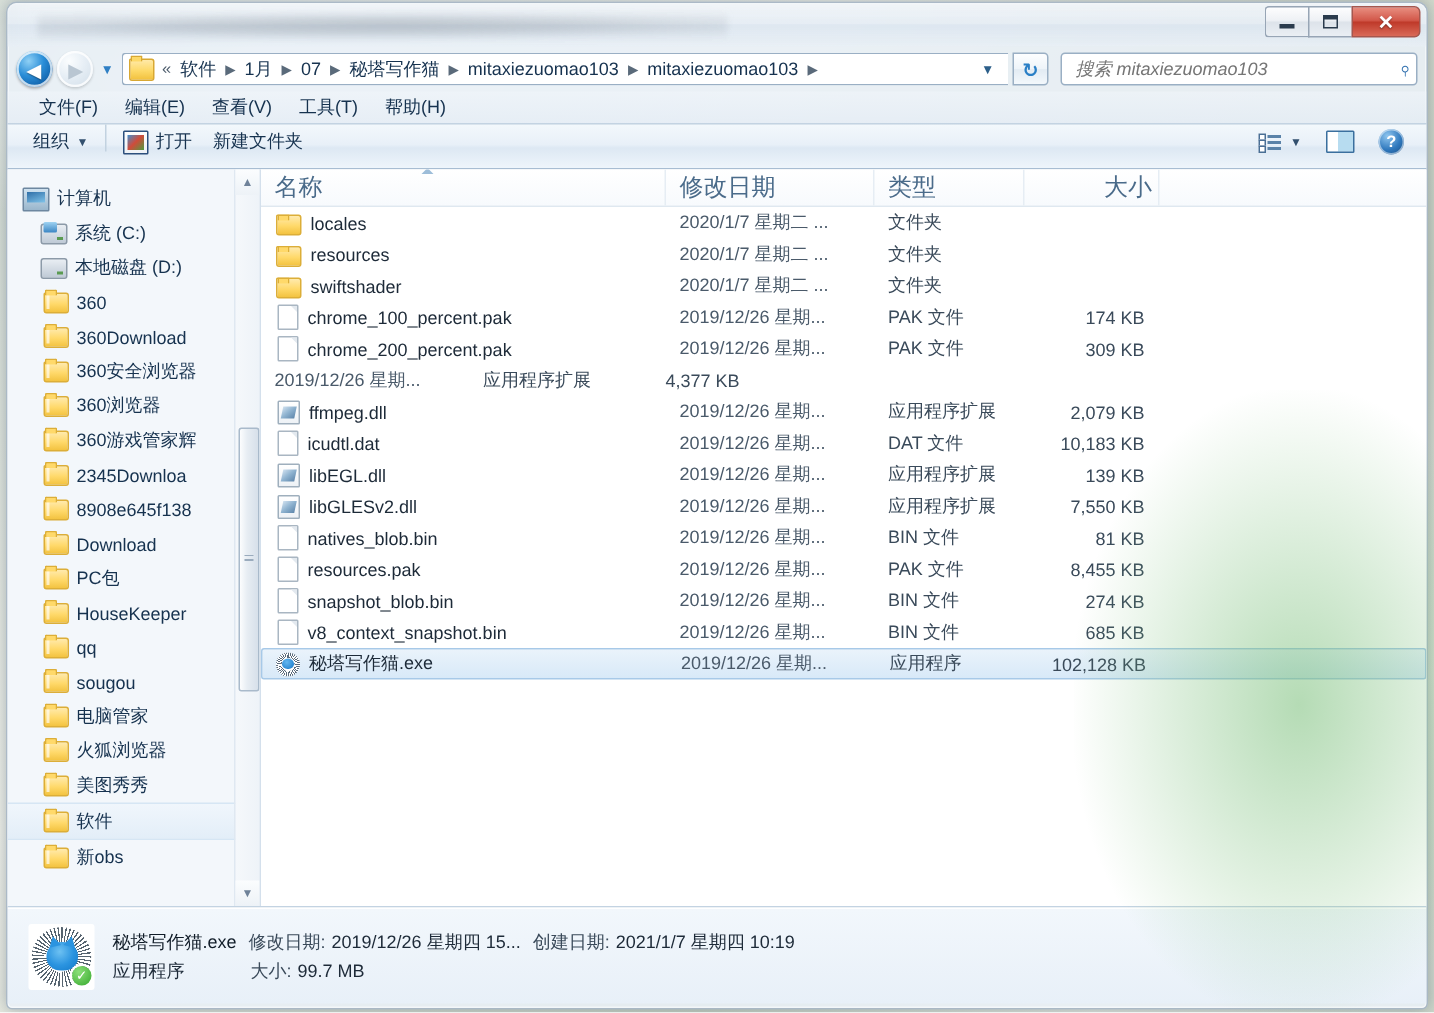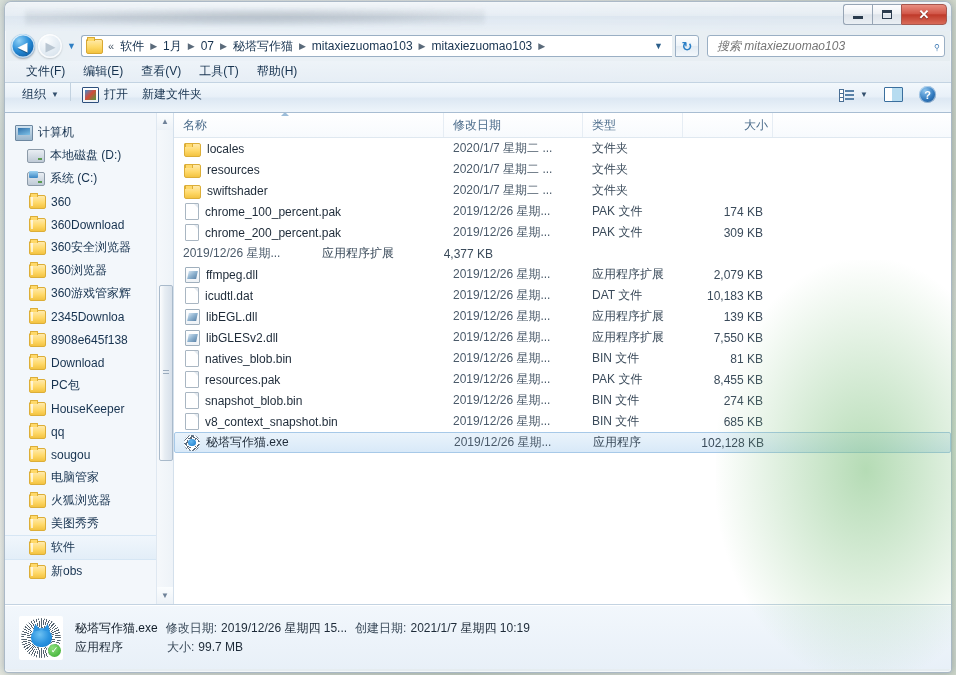--- a/index.html
+++ b/index.html
@@ -366,21 +366,21 @@
     position: relative;
     background: #ffffff;
     overflow: hidden;
   }
   #colheader {
     height: 24px;
     display: flex;
     align-items: flex-end;
     background: linear-gradient(180deg,#ffffff 0%,#f7fafd 100%);
     border-bottom: 1px solid #dfe8f0;
-    font-size: 12px;
+    font-size: 16px;
     color: #4a6b8a;
     position: relative;
   }
   .colh {
     height: 24px; display:flex; align-items:center;
     box-sizing: border-box;
     border-right: 1px solid #e6edf4;
     padding-left: 9px;
     cursor: default;
     position: relative;
@@ -613,26 +613,26 @@
 
     <div id="body">
 
       <div id="navpane">
         <div id="navlist">
             <div class="nav-item lvl1">
               <span class="ic ic-computer"></span>
               <span>计算机</span>
             </div>
             <div class="nav-item lvl2">
+              <span class="ic ic-drive sys"></span>
+              <span>系统 (C:)</span>
+            </div>
+            <div class="nav-item lvl2">
               <span class="ic ic-drive"></span>
               <span>本地磁盘 (D:)</span>
-            </div>
-            <div class="nav-item lvl2">
-              <span class="ic ic-drive sys"></span>
-              <span>系统 (C:)</span>
             </div>
             <div class="nav-item lvl3">
               <span class="ic ic-folder"></span>
               <span>360</span>
             </div>
             <div class="nav-item lvl3">
               <span class="ic ic-folder"></span>
               <span>360Download</span>
             </div>
             <div class="nav-item lvl3">

